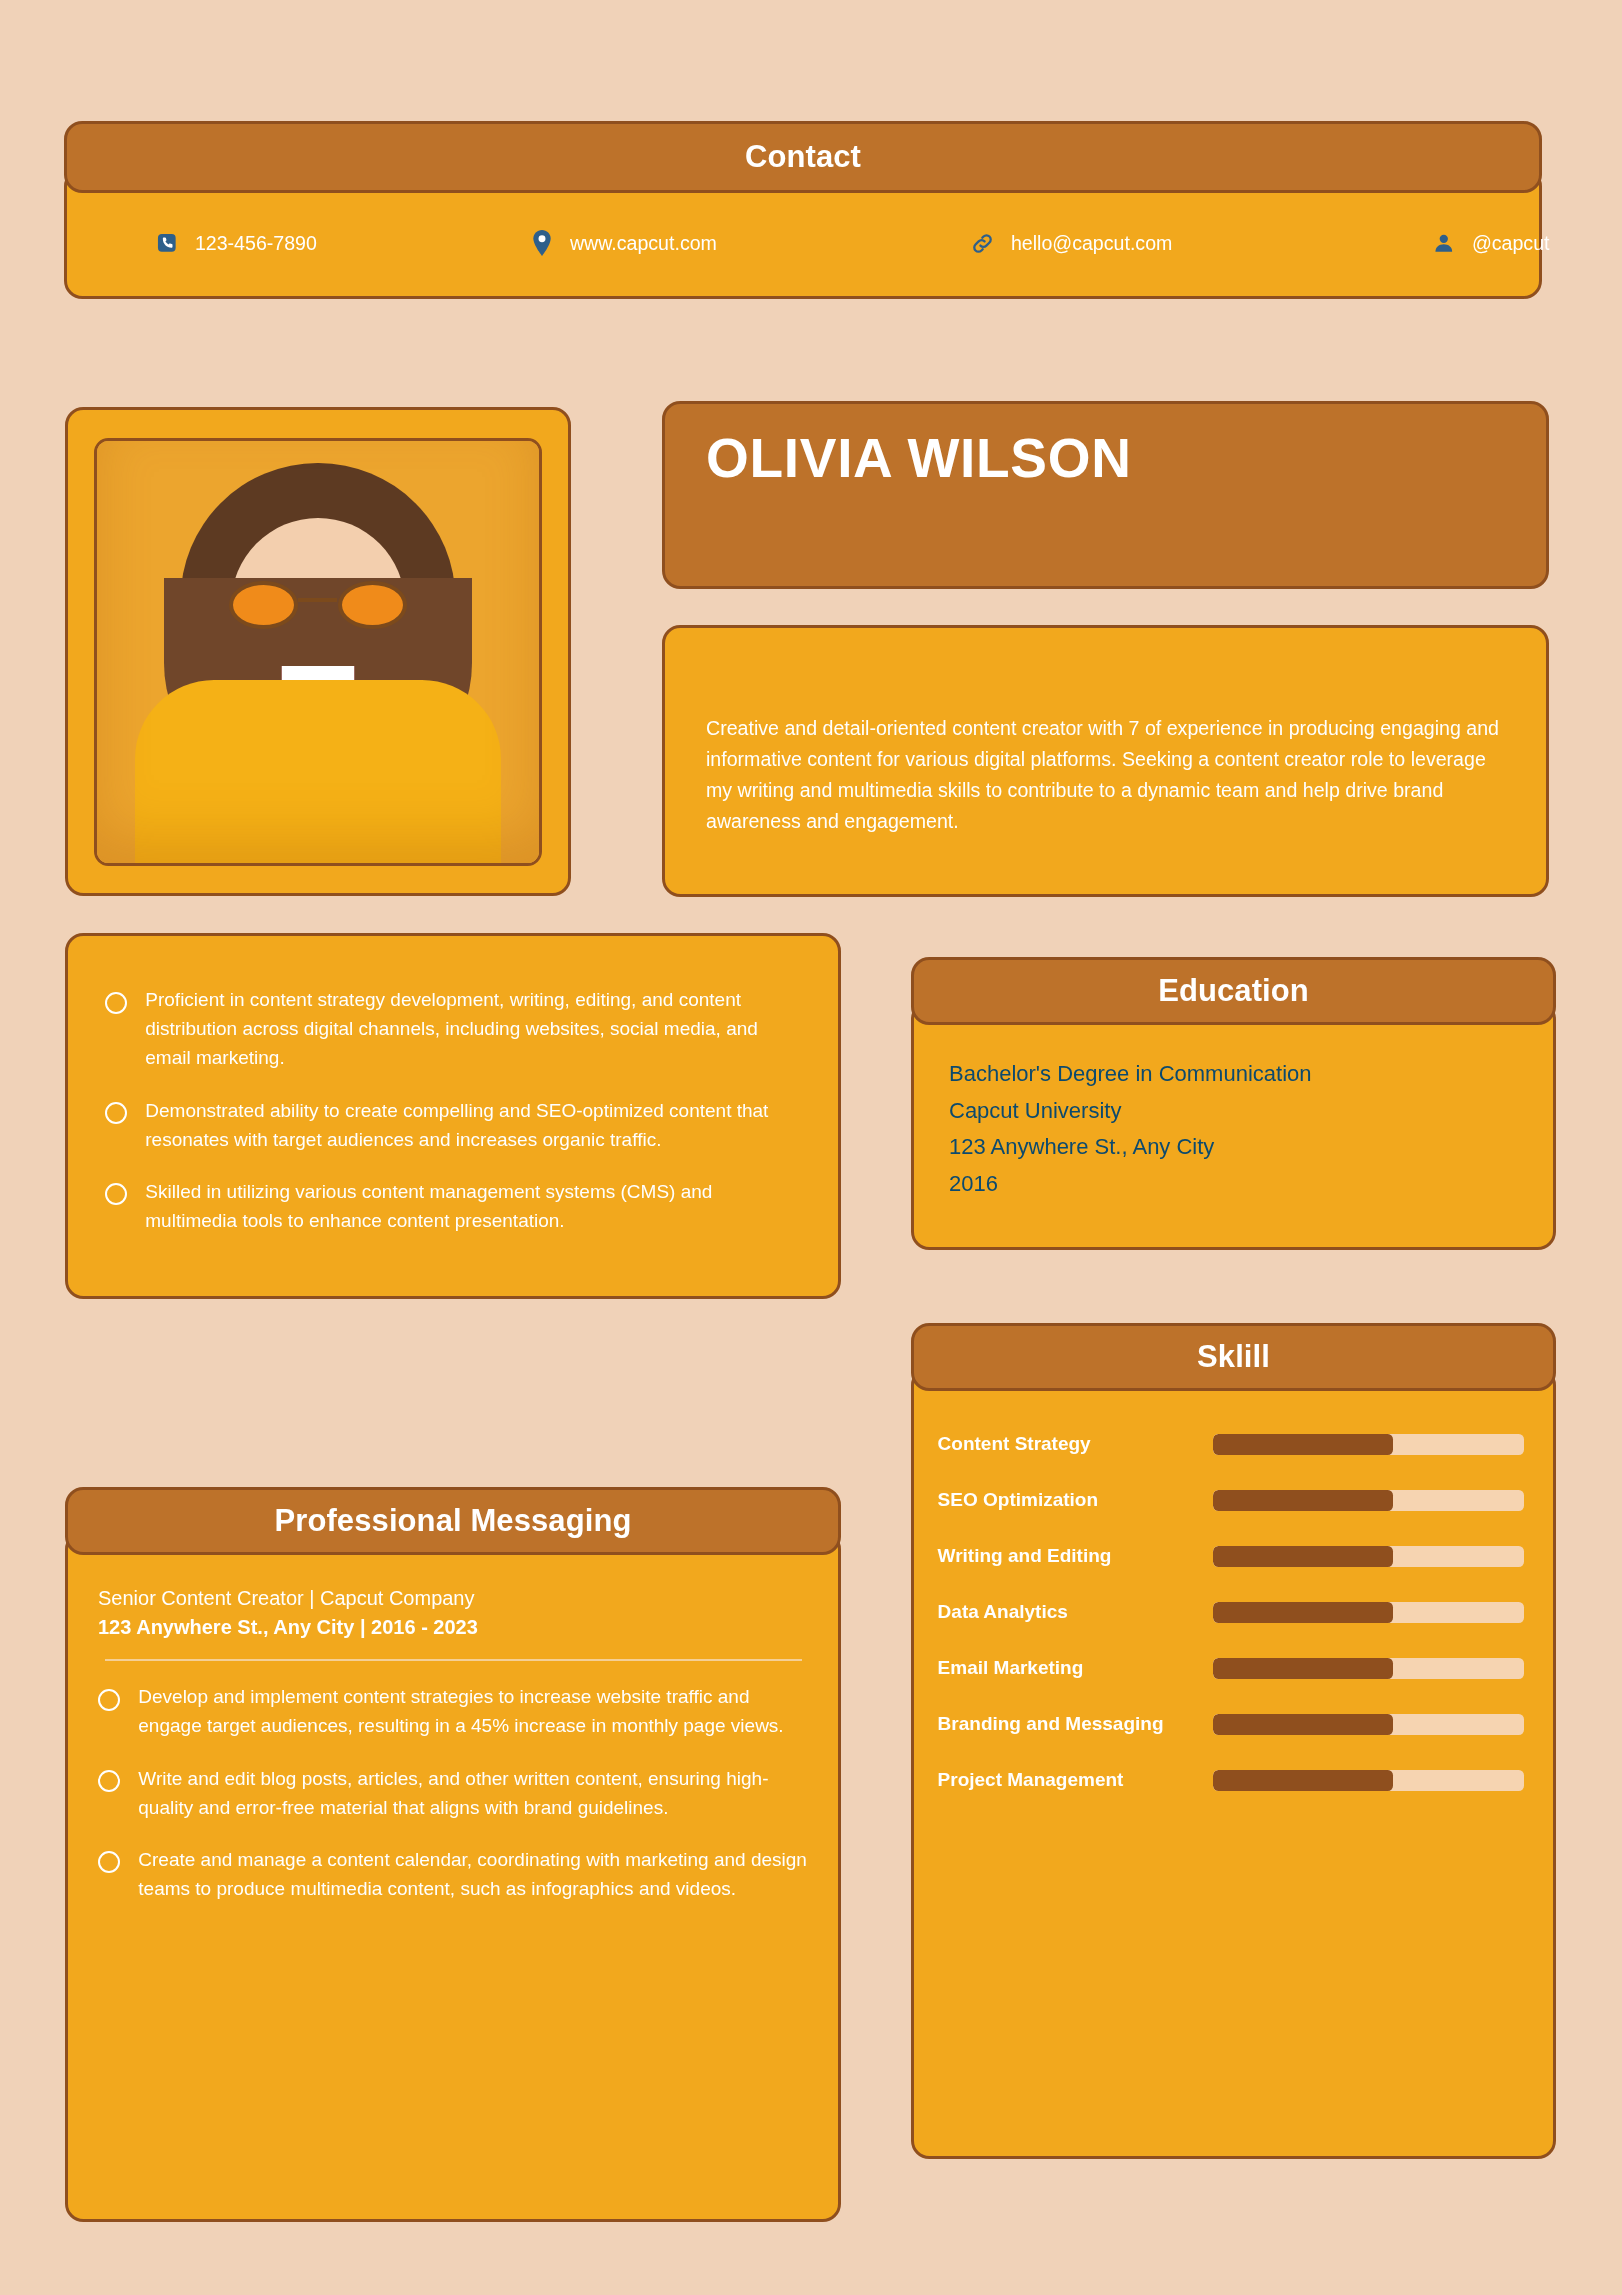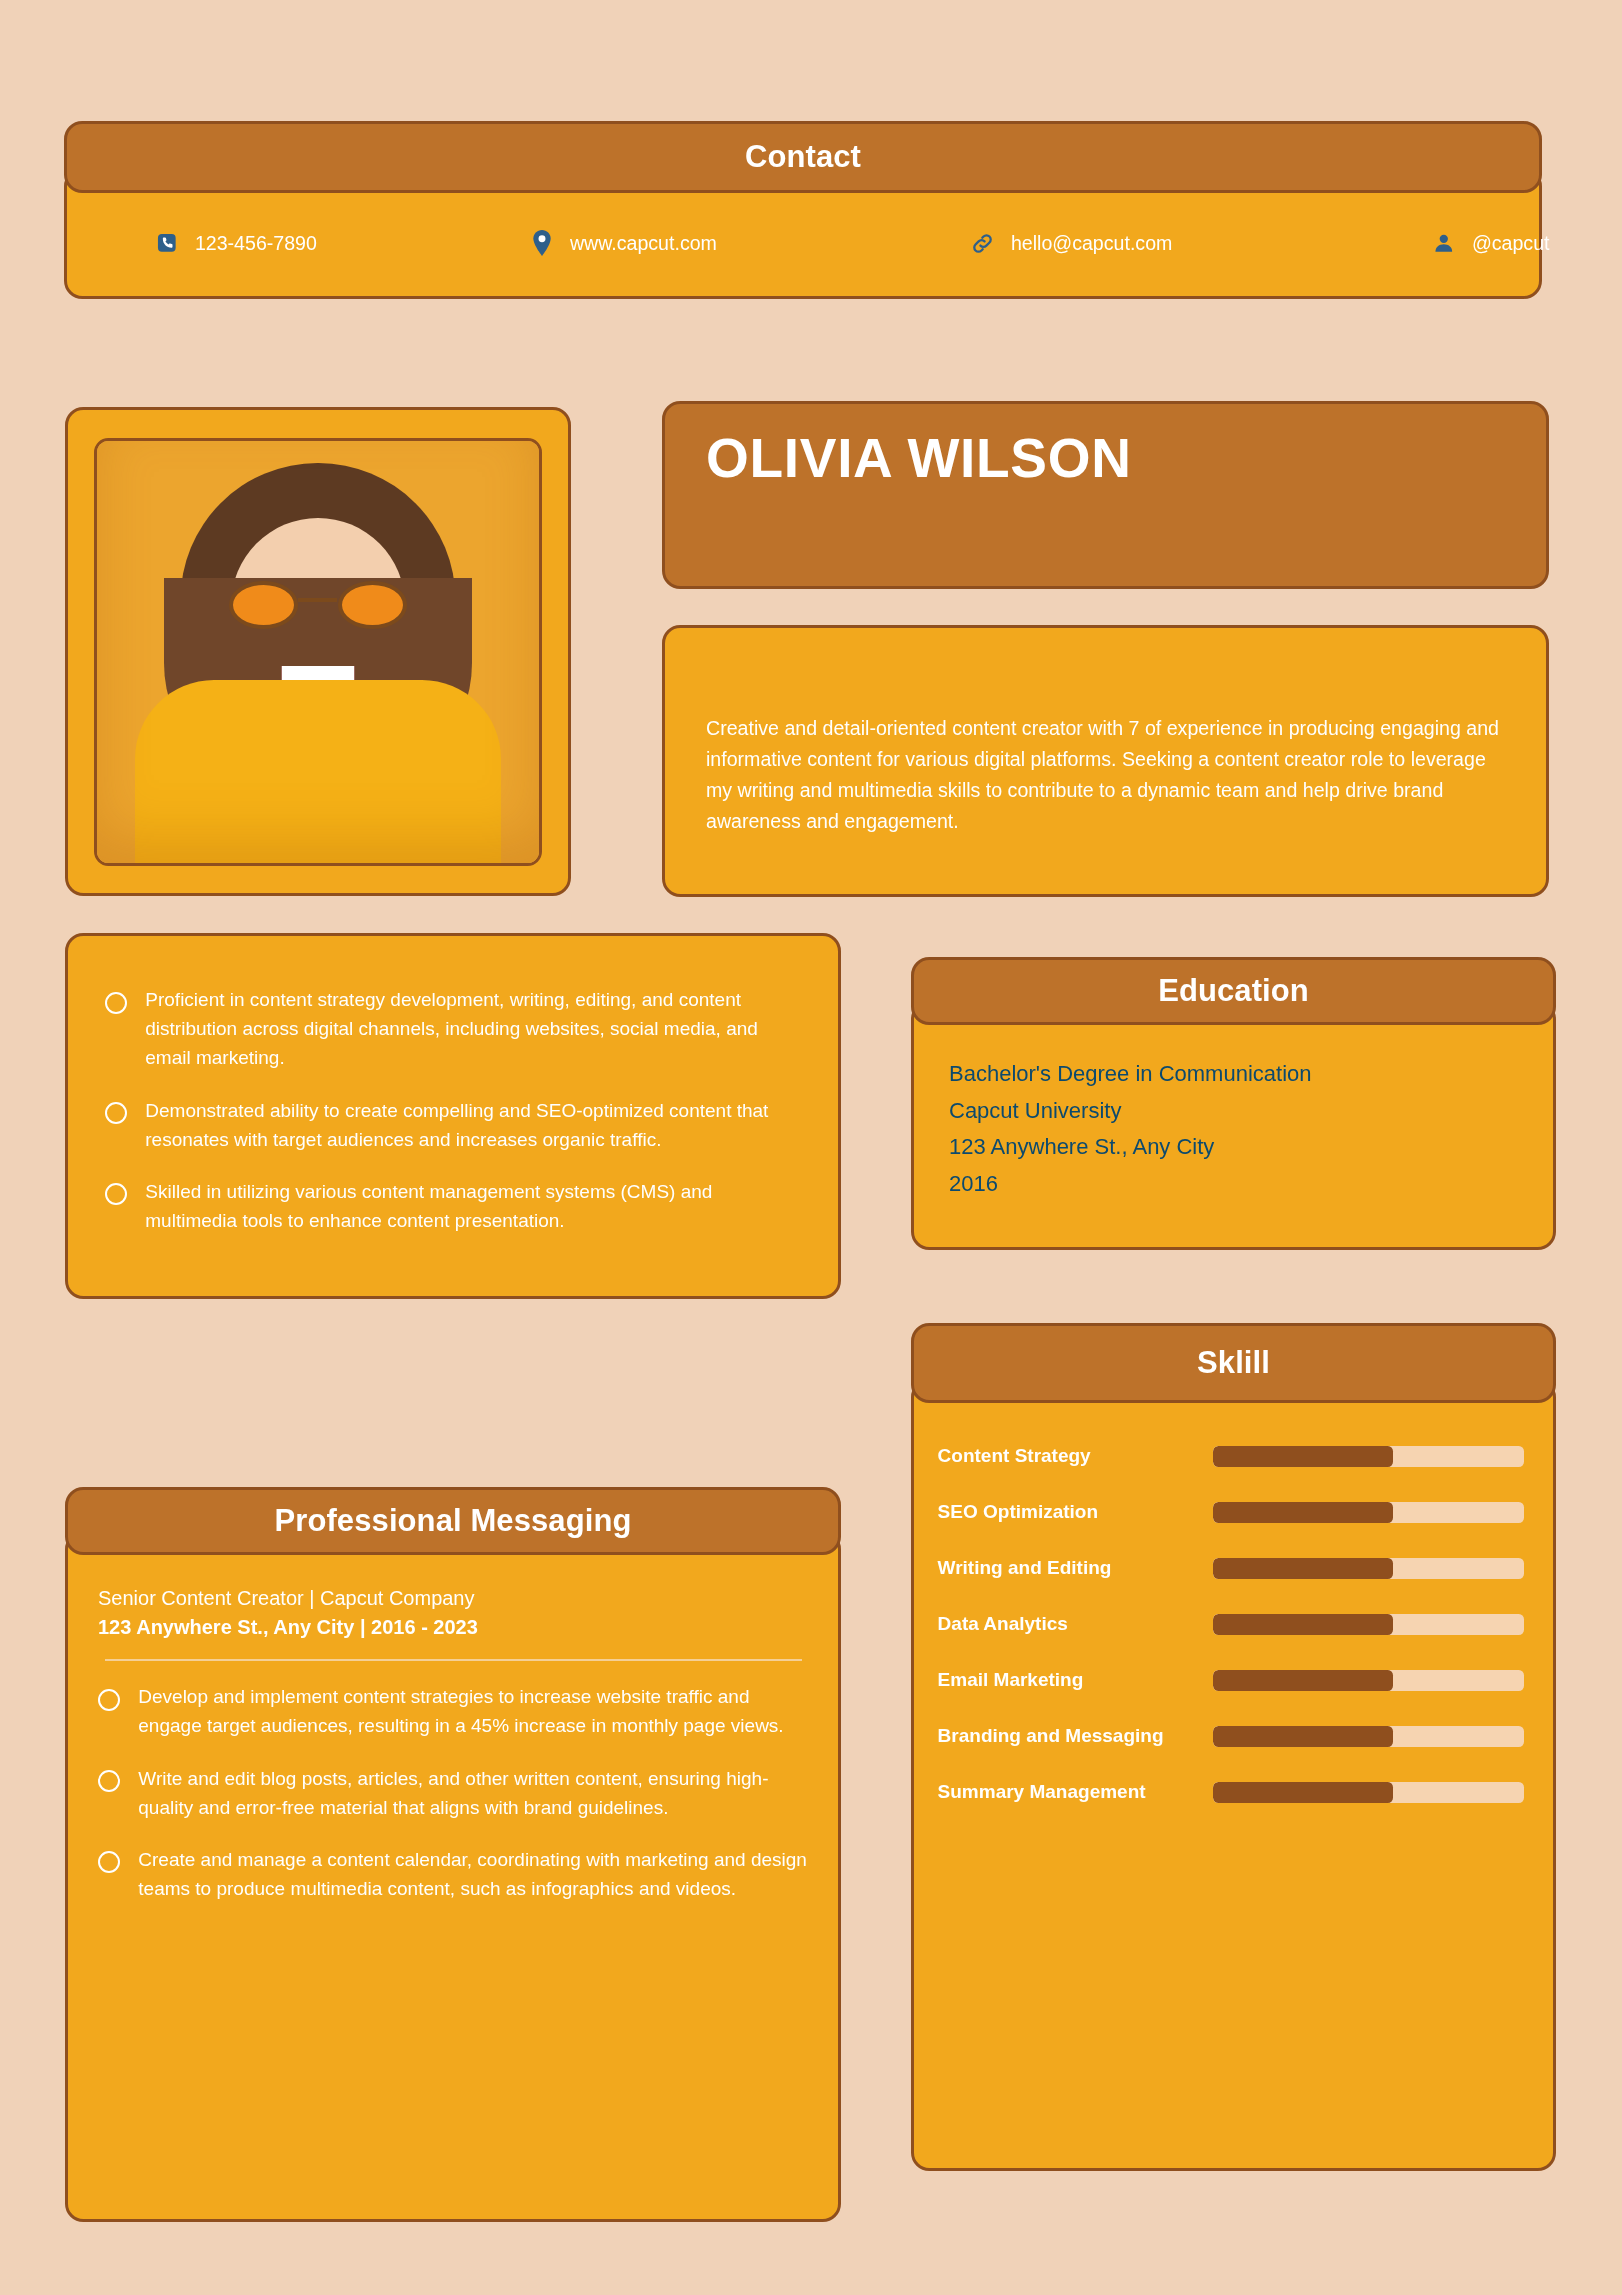--- a/index.html
+++ b/index.html
@@ -200,21 +200,21 @@
   .edu-header { height: 68px; position: relative; z-index: 2; }
   .edu-body {
     margin-top: -23.6px;
     padding: 52px 35px 35px 35px;
     min-height: 249px;
   }
   .edu-line { color: #0c4a6e; font-size: 22px; line-height: 1.66; }
 
   
   .sk-wrap { position: absolute; left: 911px; top: 1323px; width: 645px; }
-  .sk-header { height: 80px; position: relative; z-index: 2; }
+  .sk-header { height: 68px; position: relative; z-index: 2; }
   .sk-body {
     margin-top: -23.6px;
     padding: 63px 29px 39px 23.6px;
     min-height: 792px;
   }
   .skill-row { display: flex; align-items: center; margin-bottom: 34px; }
   .skill-row:last-child { margin-bottom: 0; }
   .skill-name { color: #ffffff; font-size: 19px; font-weight: bold; width: 275px; }
   .skill-bar {
     position: relative;
@@ -401,21 +401,21 @@
       </div>
 
       <div class="skill-row">
         <span class="skill-name">Branding and Messaging</span>
         <span class="skill-bar">
           <span class="skill-fill" style="width: 58%;"></span>
         </span>
       </div>
 
       <div class="skill-row">
-        <span class="skill-name">Summary Management</span>
+        <span class="skill-name">Project Management</span>
         <span class="skill-bar">
           <span class="skill-fill" style="width: 58%;"></span>
         </span>
       </div>
 
     </div>
   </div>
 
 </div>
 

